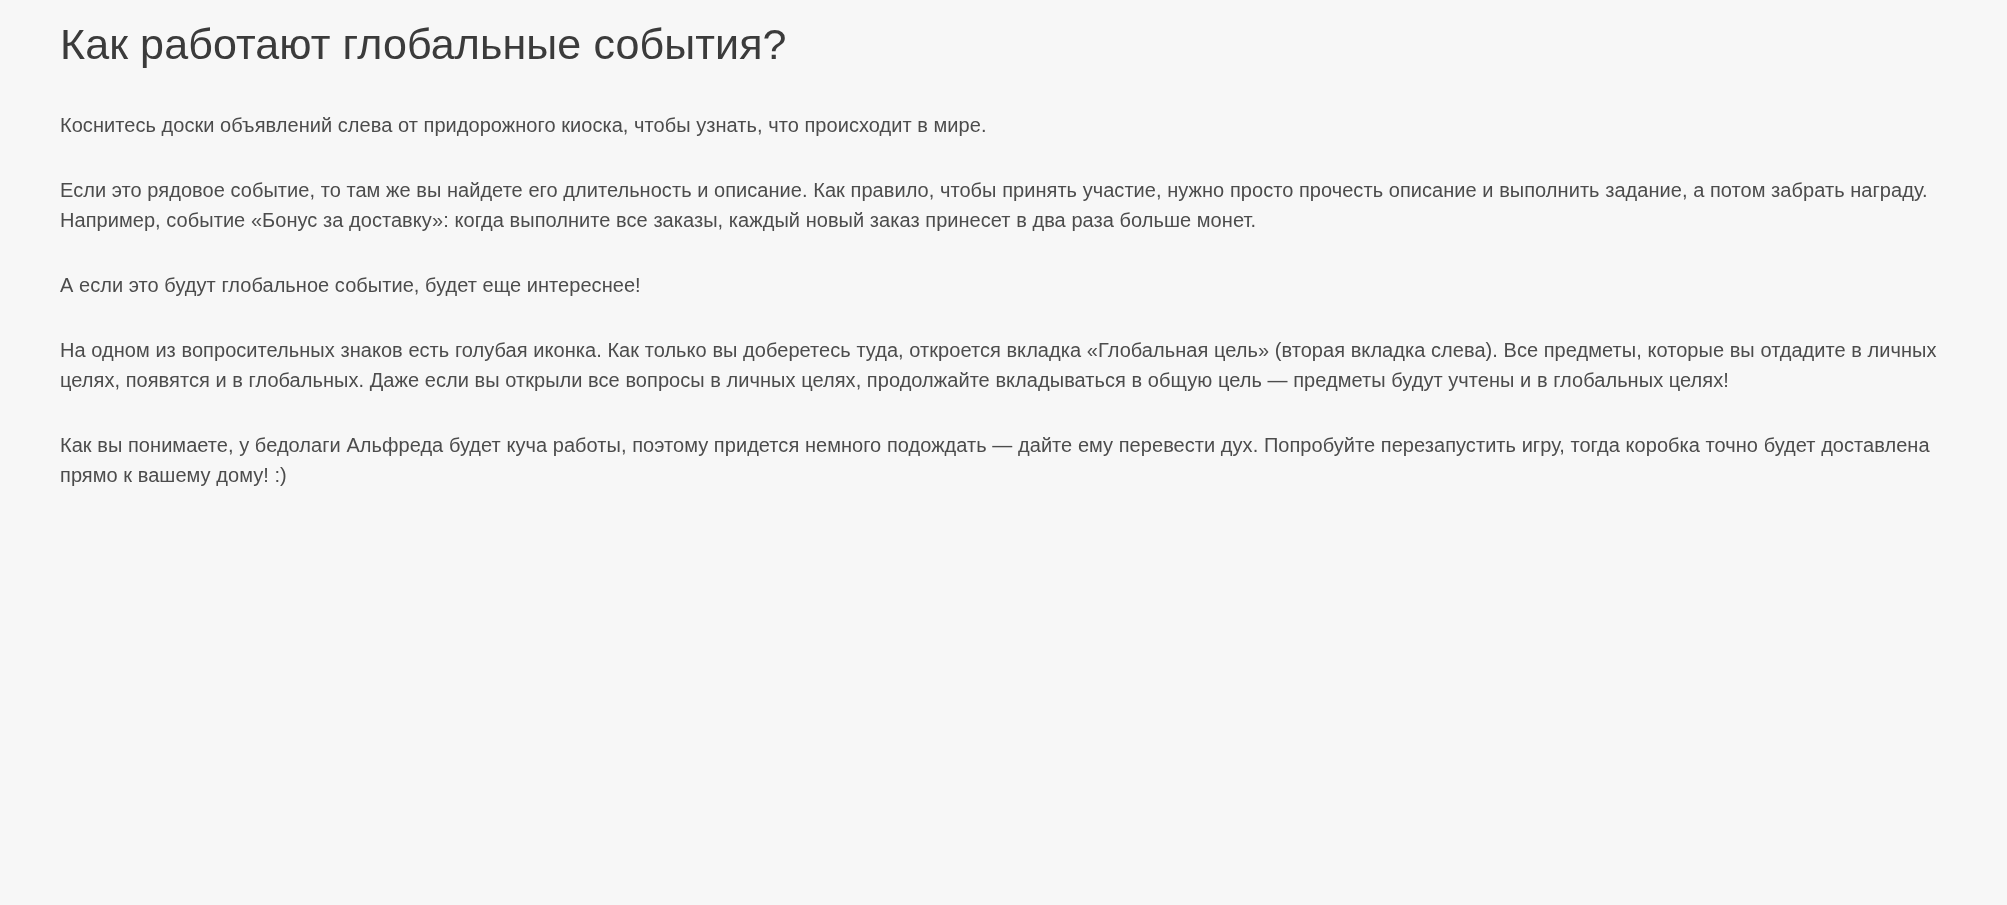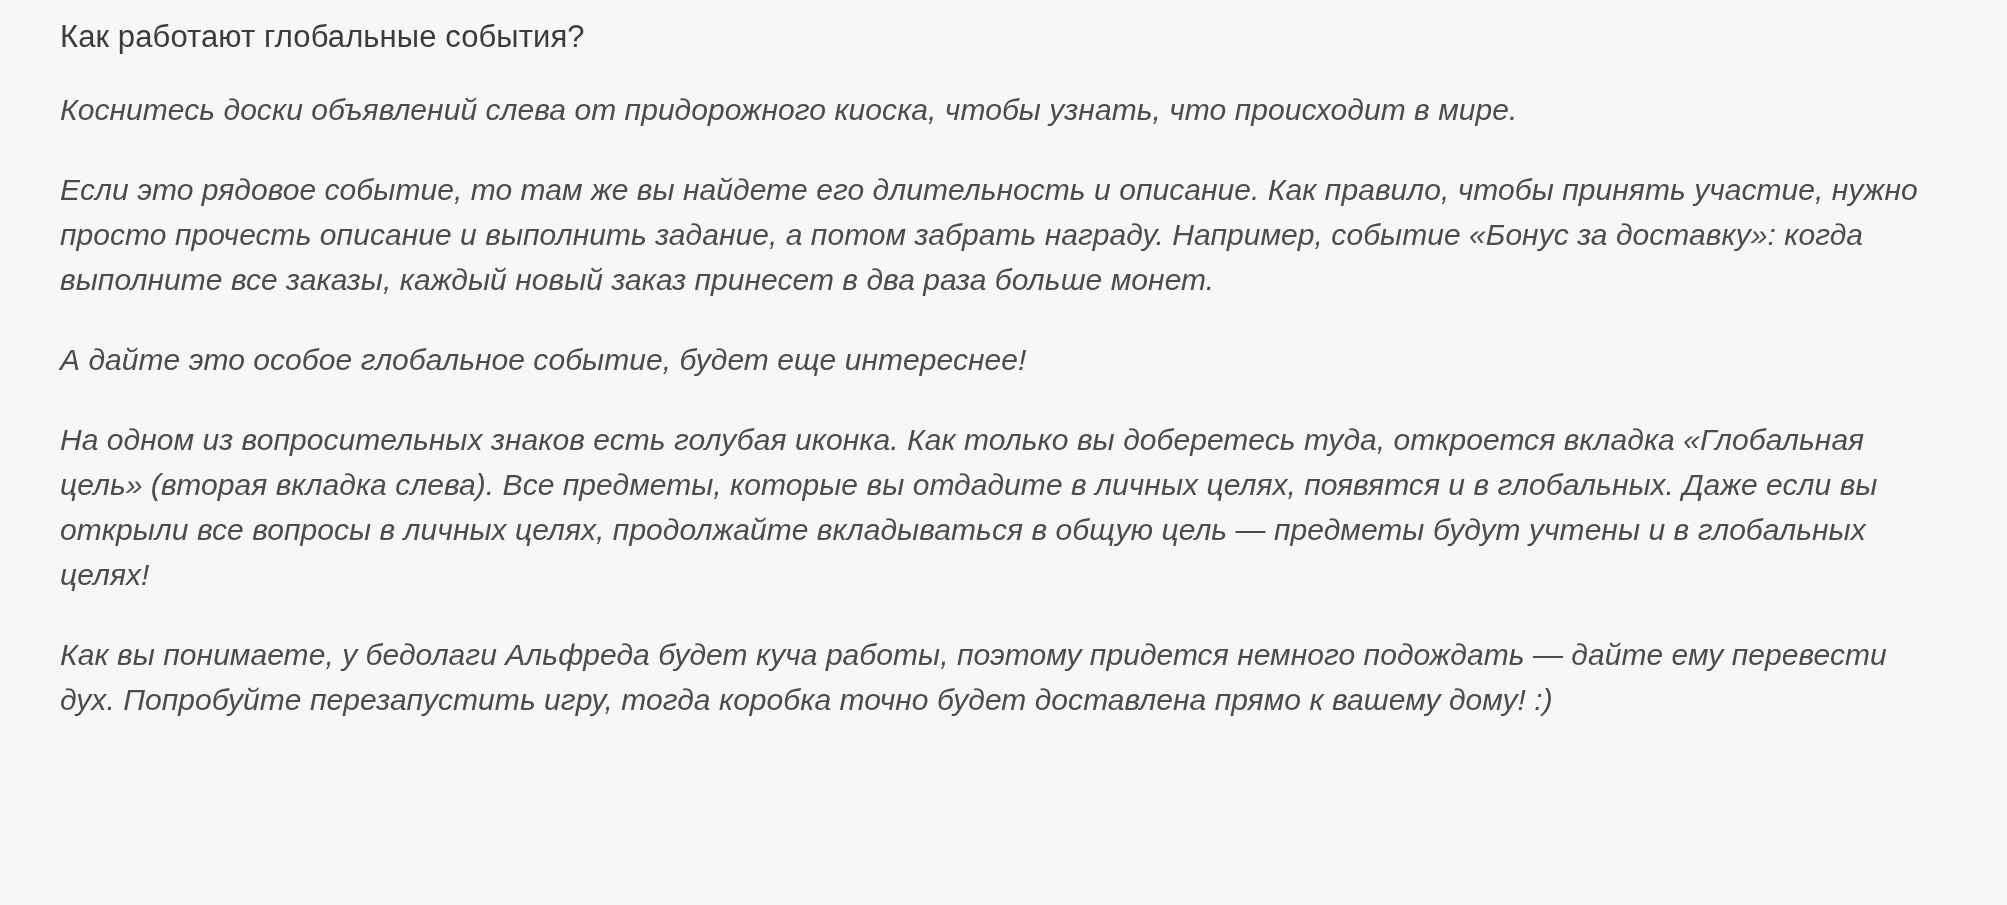--- a/index.html
+++ b/index.html
@@ -13,45 +13,44 @@
     overflow: hidden;
     font-family: "Liberation Sans", sans-serif;
     color: #4a4a4a;
     -webkit-font-smoothing: antialiased;
   }
   .article {
     box-sizing: border-box;
     padding: 18px 60px 0 60px;
   }
   .article-title {
-    font-size: 31px;
+    font-size: 43px;
     line-height: 1.25;
     font-weight: 400;
     color: #3b3b3b;
-    margin: 0 0 30px 0;
+    margin: 0 0 38px 0;
     letter-spacing: 0.1px;
   }
   .article-body p {
-    font-size: 30px;
+    font-size: 20px;
     line-height: 1.5;
     color: #4c4c4c;
     margin: 0 0 35px 0;
     max-width: 1890px;
     letter-spacing: 0.05px;
-    font-style: italic;
   }
   .article-body p:last-child {
     margin-bottom: 16px;
   }
 </style>
 </head>
 <body>
 
 <div class="article">
   <h1 class="article-title">Как работают глобальные события?</h1>
   <div class="article-body">
     <p>Коснитесь доски объявлений слева от придорожного киоска, чтобы узнать, что происходит в мире.</p>
     <p>Если это рядовое событие, то там же вы найдете его длительность и описание. Как правило, чтобы принять участие, нужно просто прочесть описание и выполнить задание, а потом забрать награду. Например, событие «Бонус за доставку»: когда выполните все заказы, каждый новый заказ принесет в два раза больше монет.</p>
-    <p>А дайте это особое глобальное событие, будет еще интереснее!</p>
+    <p>А если это будут глобальное событие, будет еще интереснее!</p>
     <p>На одном из вопросительных знаков есть голубая иконка. Как только вы доберетесь туда, откроется вкладка «Глобальная цель» (вторая вкладка слева). Все предметы, которые вы отдадите в личных целях, появятся и в глобальных. Даже если вы открыли все вопросы в личных целях, продолжайте вкладываться в общую цель — предметы будут учтены и в глобальных целях!</p>
     <p>Как вы понимаете, у бедолаги Альфреда будет куча работы, поэтому придется немного подождать — дайте ему перевести дух. Попробуйте перезапустить игру, тогда коробка точно будет доставлена прямо к вашему дому! :)</p>
   </div>
 </div>
 
 </body></html>

